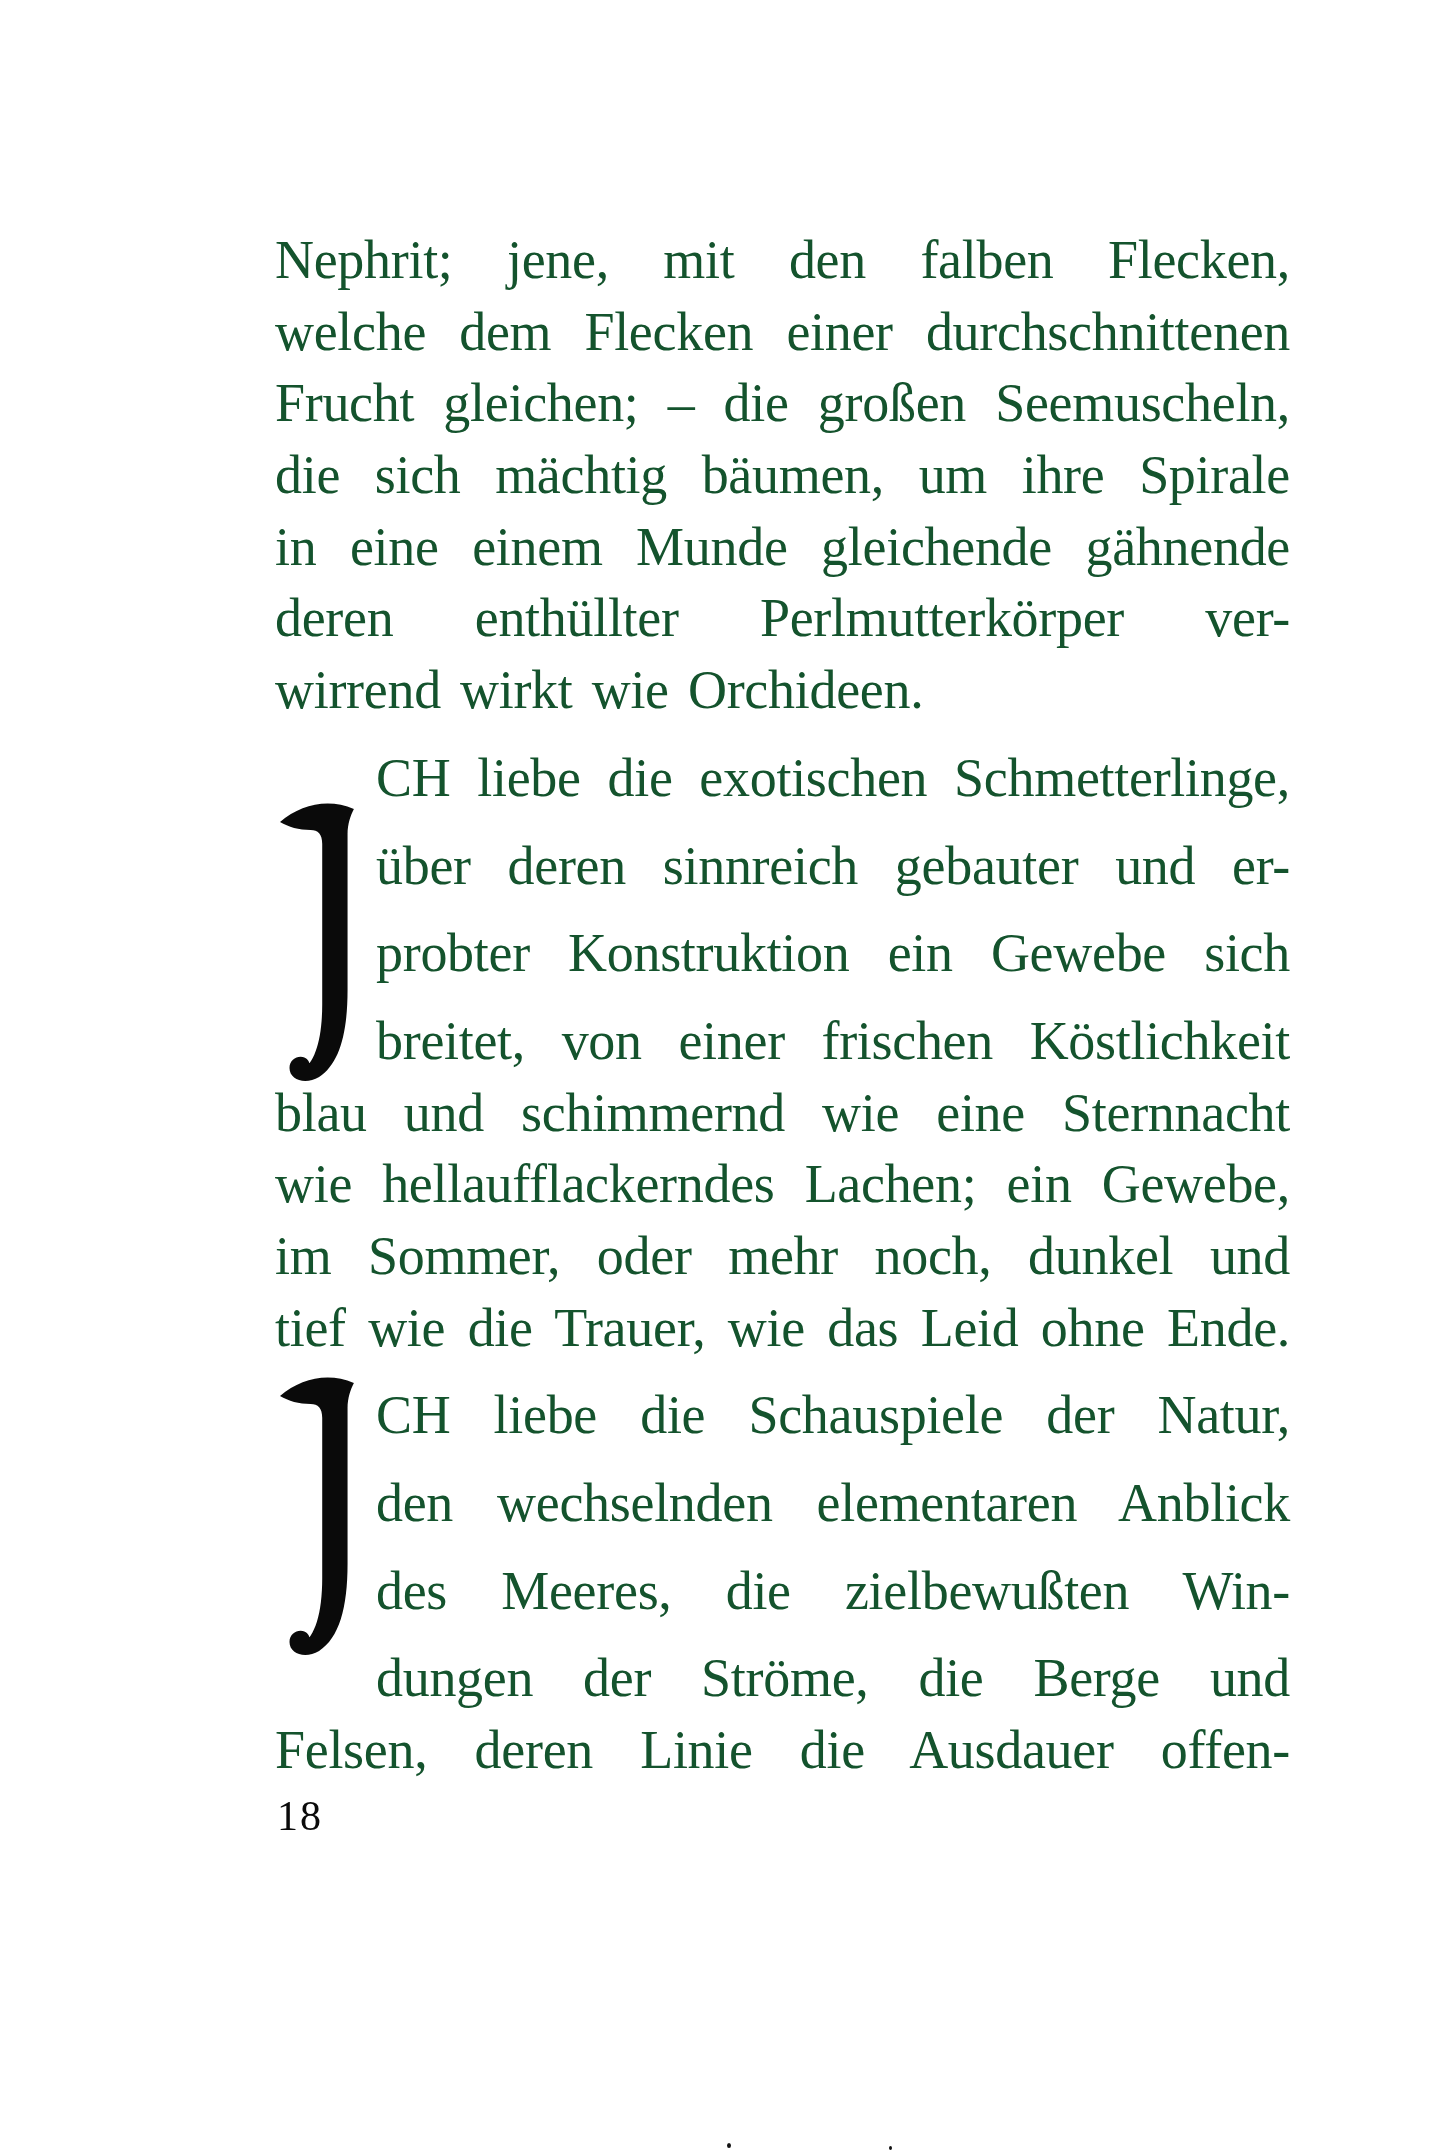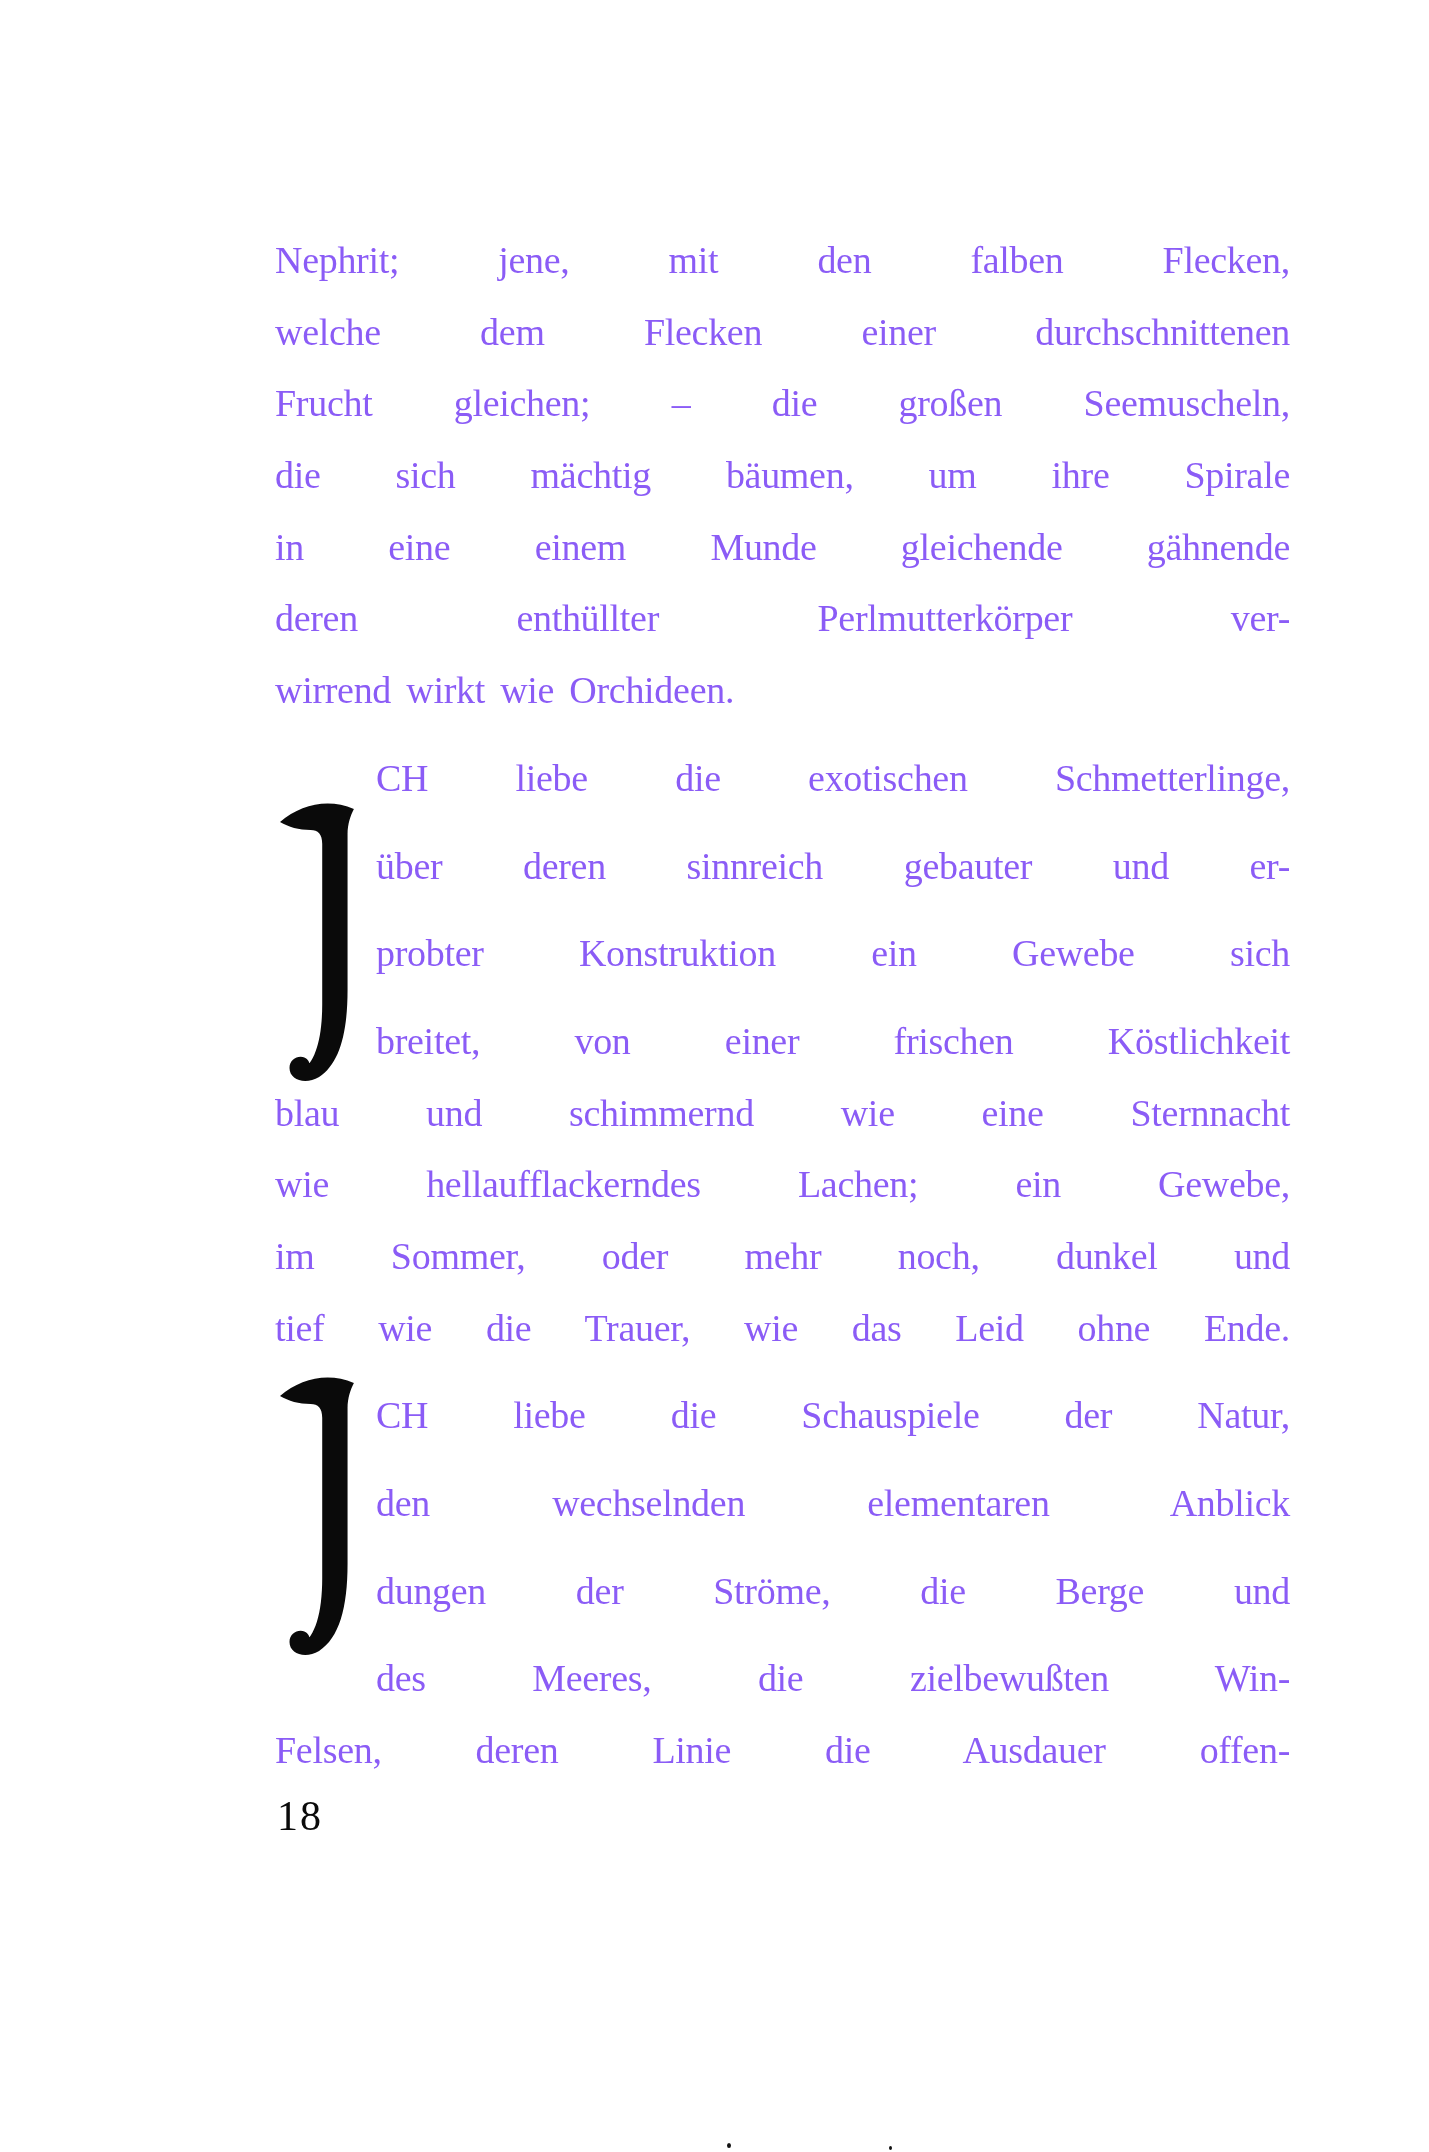--- a/index.html
+++ b/index.html
@@ -19,26 +19,26 @@
   .text-block {
     position: absolute;
     left: 275px;
     top: 0;
     width: 1015px;
     padding-top: 225px;
   }
   .line {
     height: 71.7px;
     line-height: 71.7px;
-    font-size: 38px;
+    font-size: 54px;
     letter-spacing: -0.3px;
     text-align: justify;
     text-align-last: justify;
     white-space: normal;
-    color: #8b5cf6;
+    color: #14532d;
   }
   .line.short {
     text-align: left;
     text-align-last: left;
     word-spacing: 6px;
   }
   .line.indent {
     margin-left: 101px;
     margin-top: 16px;
   }
@@ -102,22 +102,22 @@
     <div class="line indent">über deren sinnreich gebauter und er-</div>
     <div class="line indent">probter Konstruktion ein Gewebe sich</div>
     <div class="line indent">breitet, von einer frischen Köstlichkeit</div>
     <div class="line">blau und schimmernd wie eine Sternnacht</div>
     <div class="line tight">wie hellaufflackerndes Lachen; ein Gewebe,</div>
     <div class="line">im Sommer, oder mehr noch, dunkel und</div>
     <div class="line tight">tief wie die Trauer, wie das Leid ohne Ende.</div>
 
     <div class="line indent">CH liebe die Schauspiele der Natur,</div>
     <div class="line indent">den wechselnden elementaren Anblick</div>
+    <div class="line indent">des Meeres, die zielbewußten Win-</div>
     <div class="line indent">dungen der Ströme, die Berge und</div>
-    <div class="line indent">des Meeres, die zielbewußten Win-</div>
     <div class="line">Felsen, deren Linie die Ausdauer offen-</div>
 
     <div class="dropcap dropcap-1">
       <span class="sr-text">I</span>
       <svg viewBox="0 0 72 286" preserveAspectRatio="none" aria-hidden="true">
         <path fill="#0a0a0a" d="M 0 22
           C 20 4, 46 -2, 70 9
           C 67 15, 64 24, 64 34
           L 64 190
           C 64 234, 56 264, 37 277

